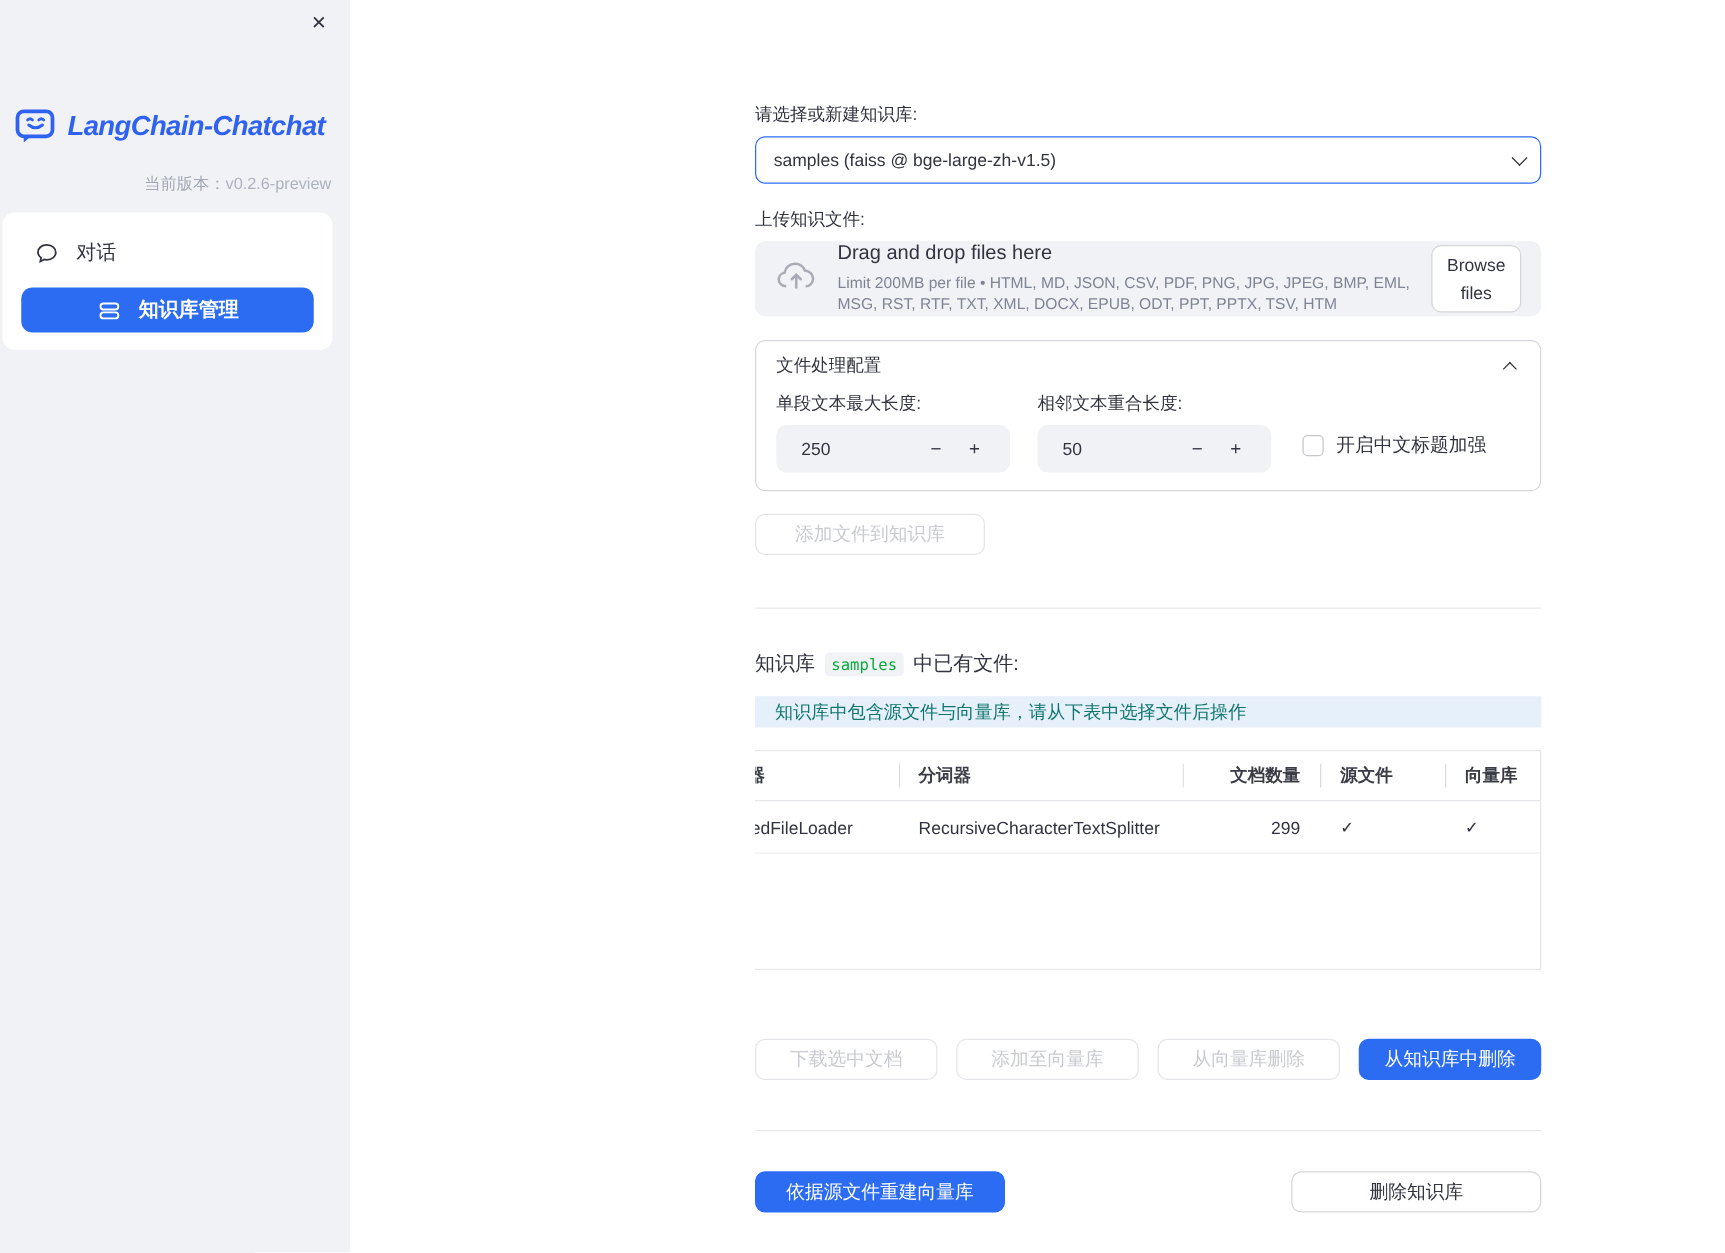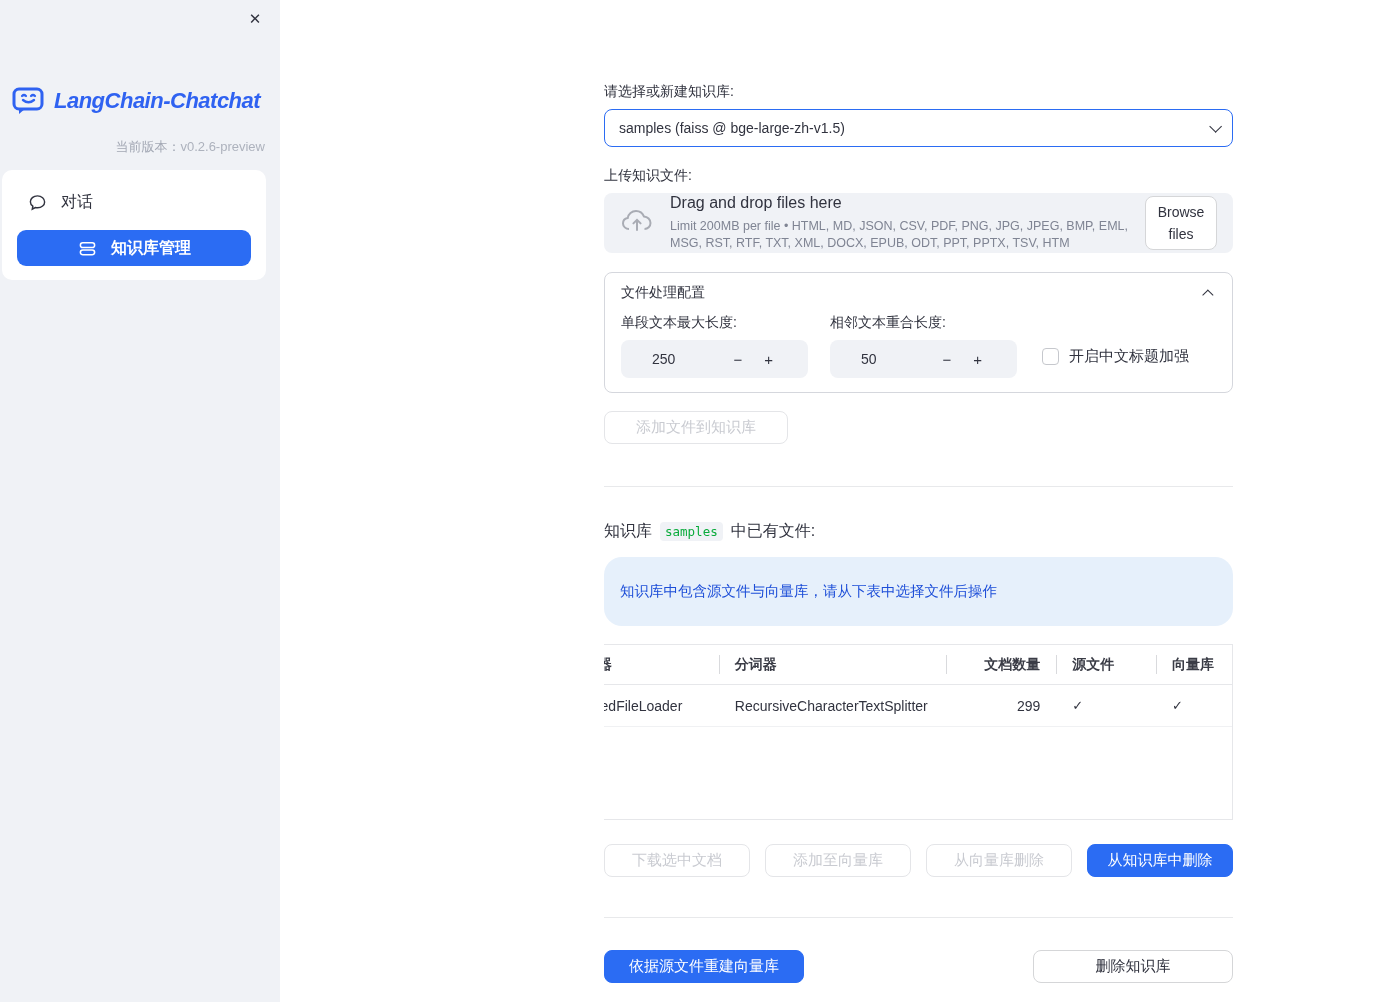--- a/index.html
+++ b/index.html
@@ -93,21 +93,21 @@
     width: 8px; height: 8px; border-left: 1.6px solid #31333f; border-top: 1.6px solid #31333f;
     transform: rotate(45deg) translateY(3px); margin-right: 2px;
   }
   .expander-body {
     display: flex; align-items: flex-start; padding: 8px 16px 14px 16px;
   }
   .num-field { width: 187px; }
   .num-field + .num-field { margin-left: 22px; }
   .num-input {
     height: 38px; background: #f0f2f6; border-radius: 8px;
-    display: flex; align-items: center; padding: 0 31px; font-size: 14px;
+    display: flex; align-items: center; padding: 0 20px; font-size: 14px;
   }
   .num-value { flex: 1; }
   .stepper { font-size: 15px; color: #31333f; cursor: pointer; padding: 0 4px; }
   .stepper.minus { margin-right: 14px; }
   .checkbox-row {
     display: flex; align-items: center; gap: 10px; margin-left: 25px; margin-top: 33px;
     font-size: 15px; cursor: pointer;
   }
   .checkbox {
     width: 17px; height: 17px; border: 1.5px solid #c6c8cd; border-radius: 4px; background: #fff;
@@ -129,22 +129,22 @@
   .divider-2 { margin-top: 40px; }
 
   .kb-heading { margin-top: 34px; font-size: 16px; color: #31333f; display: flex; align-items: center; gap: 8px; }
   .code-chip {
     font-family: "DejaVu Sans Mono", "Liberation Mono", monospace;
     font-size: 12.5px; color: #09ab3b; background: #f0f2f6;
     padding: 2px 5px; border-radius: 4px;
   }
 
   .info-box {
-    margin-top: 15px; background: #e6f0fb; border-radius: 18px;
-    padding: 25px 16px; font-size: 14.5px; color: #1d4ed8;
+    margin-top: 15px; background: #e6f0fb; border-radius: 0;
+    padding: 3px 16px; font-size: 14.5px; color: #0f766e;
   }
 
   
   .kb-table {
     margin-top: 18px; border: 1px solid #e6e7ea; border-left: none; background: #fff;
     font-size: 14px;
   }
   .t-row { display: flex; }
   .t-header { height: 40px; border-bottom: 1px solid #e6e7ea; }
   .t-header .t-cell { font-weight: 600; color: #3a3c46; }
@@ -162,21 +162,21 @@
   .col-2 { width: 110px; justify-content: flex-end; }
   .col-3 { width: 100px; }
   .col-4 { width: 76px; }
   .clip-inner { position: absolute; white-space: nowrap; top: 50%; transform: translateY(-50%); }
   .clip-h { left: -62px; }
   .clip-b { left: -68px; }
   .t-filler { height: 92px; }
   .check-mark { font-size: 13px; }
 
   .actions-row { margin-top: 24px; display: flex; gap: 15px; }
-  .actions-row .btn { flex: 1; }
+  .actions-row .btn { flex: 1; margin-top: 31px; }
 
   .bottom-row { margin-top: 32px; display: flex; justify-content: space-between; align-items: flex-end; }
   .bottom-row .btn { width: 200px; }
 </style>
 </head>
 <body>
 
 <div class="sidebar">
   <div class="close-btn">✕</div>
 

